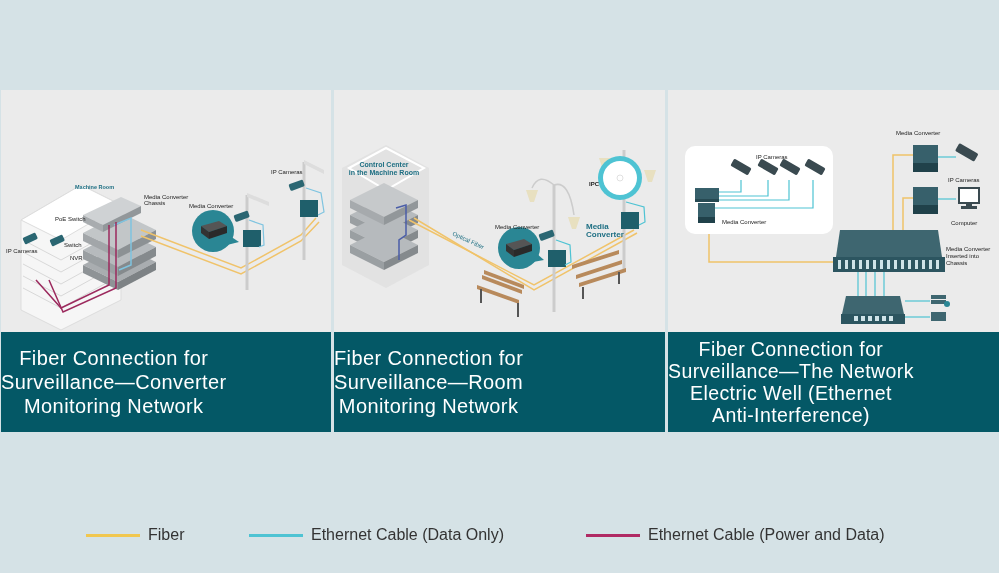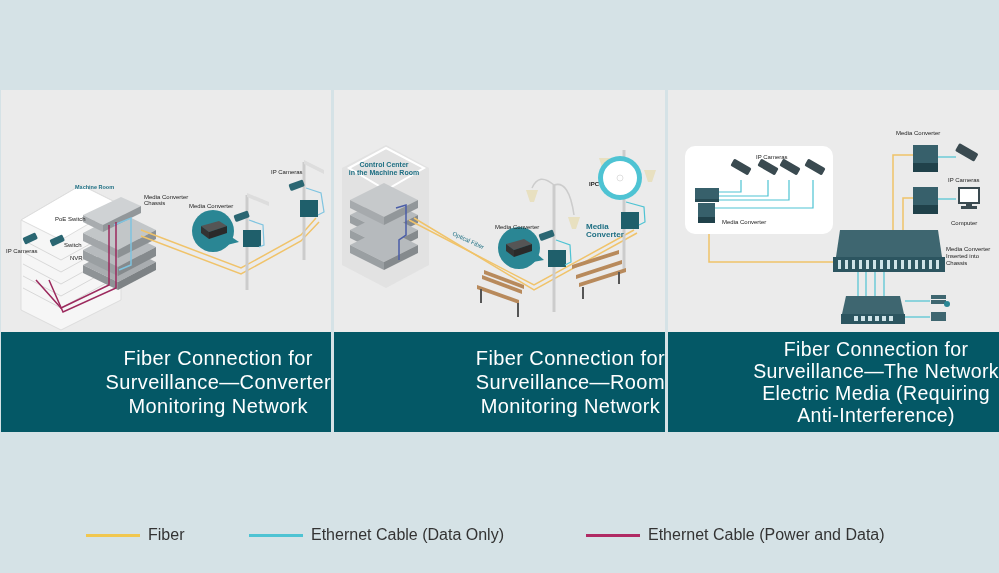--- a/index.html
+++ b/index.html
@@ -3,21 +3,21 @@
 <meta charset="utf-8">
 <style>
   html, body { margin:0; padding:0; }
   body { width:999px; height:573px; background:#d5e2e6; position:relative; overflow:hidden; font-family:"Liberation Sans", sans-serif; }
   .panel { position:absolute; top:90px; height:342px; background:#ebebeb; }
   .p1 { left:1px; width:330px; }
   .p2 { left:334px; width:331px; }
   .p3 { left:668px; width:331px; }
   .illus { position:absolute; left:0; top:0; width:100%; height:242px; }
   .illus svg { width:100%; height:100%; display:block; }
-  .caption { position:absolute; left:0; top:242px; width:100%; height:100px; background:#045866; color:#fff; display:flex; align-items:center; justify-content:flex-end; text-align:center; font-size:20px; line-height:24px; letter-spacing:0.4px; }
+  .caption { position:absolute; left:0; top:242px; width:100%; height:100px; background:#045866; color:#fff; display:flex; align-items:center; justify-content:flex-start; text-align:center; font-size:20px; line-height:24px; letter-spacing:0.4px; }
   .p3 .caption { font-size:19.5px; line-height:22px; }
   .caption span { display:block; }
   .lbl { font-family:"Liberation Sans", sans-serif; font-size:6px; fill:#222; }
   .lbl-blue { font-family:"Liberation Sans", sans-serif; font-weight:bold; fill:#1e6f83; }
   .legend { position:absolute; top:495px; left:0; width:999px; height:24px;margin-top:28px; }
   .legend-item { position:absolute; top:0; display:flex; align-items:center; height:24px; }
   .swatch { width:54px; height:3px; margin-right:8px; }
   .legend-text { font-size:16px; color:#333; }
 </style>
 </head>
@@ -310,21 +310,21 @@
       <text class="lbl" x="283" y="135">Computer</text>
       <text class="lbl" x="278" y="161">Media Converter</text>
       <text class="lbl" x="278" y="168">Inserted into</text>
       <text class="lbl" x="278" y="175">Chassis</text>
     </svg>
   </div>
   <div class="caption">
     <div>
       <span>Fiber Connection for</span>
       <span>Surveillance—The Network</span>
-      <span>Electric Media (Requiring</span>
+      <span>Electric Well (Ethernet</span>
       <span>Anti-Interference)</span>
     </div>
   </div>
 </div>
 
 <div class="legend">
   <div class="legend-item" style="left:86px;">
     <div class="swatch" style="background: rgb(241, 199, 79);"></div>
     <span class="legend-text">Fiber</span>
   </div>

